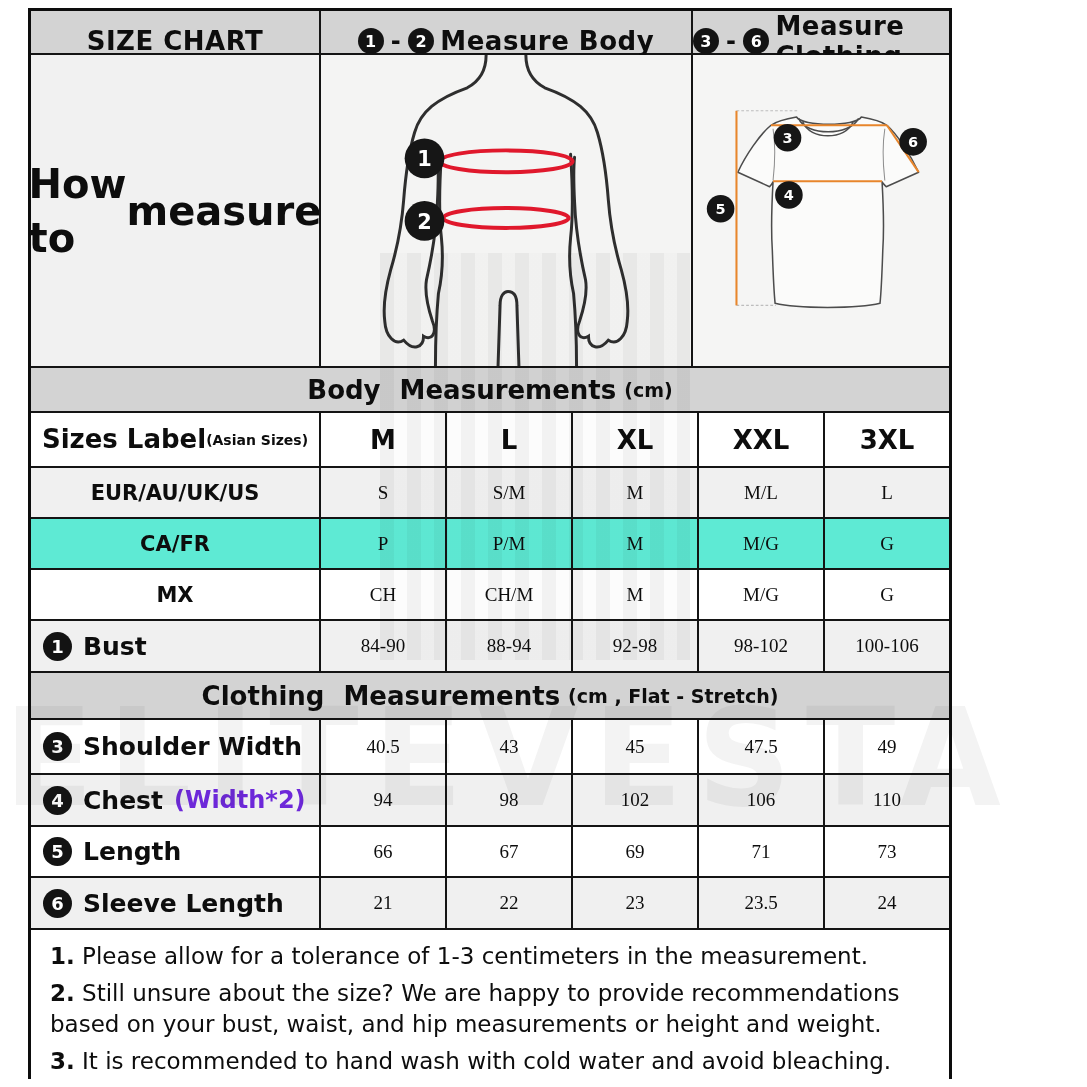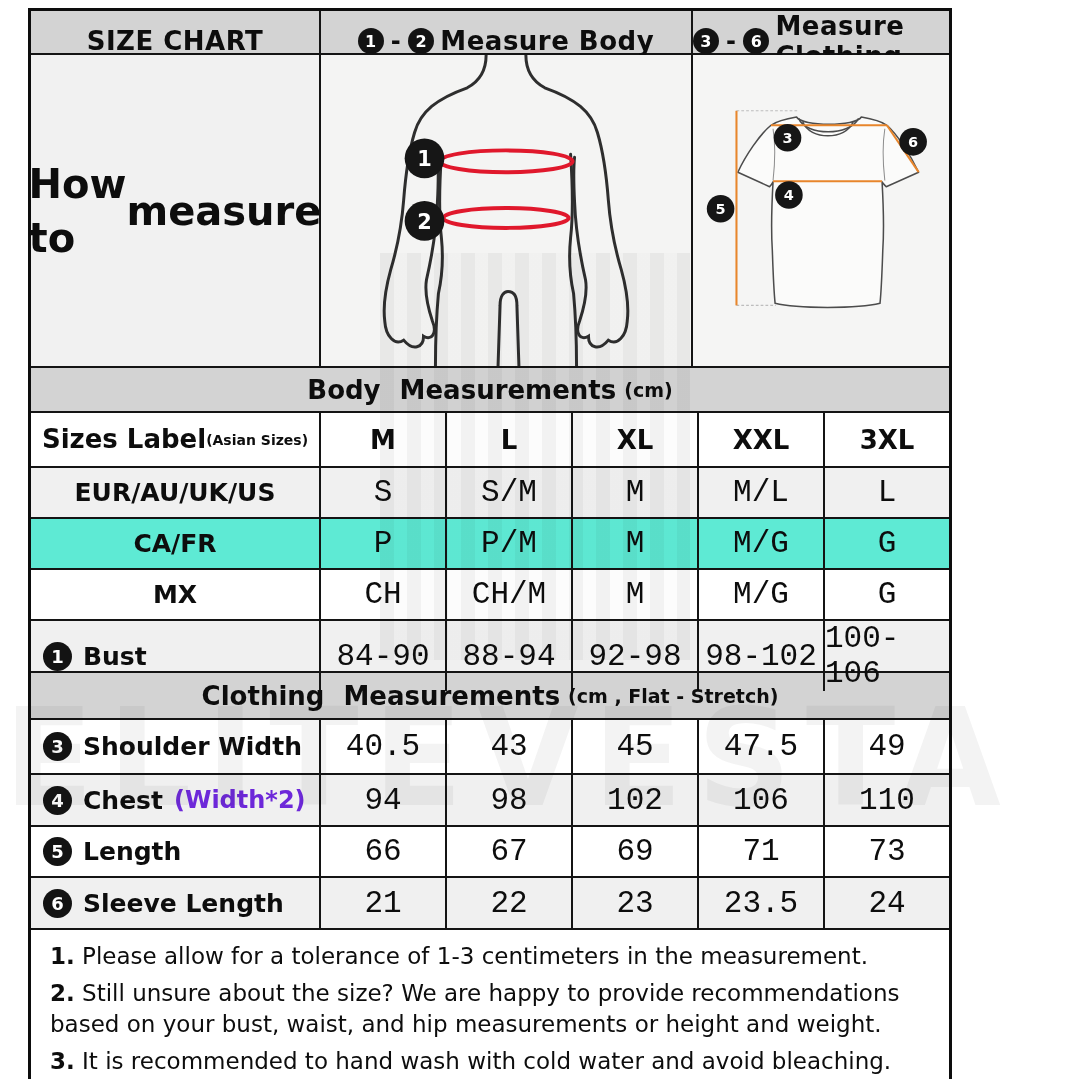--- a/index.html
+++ b/index.html
@@ -22,23 +22,23 @@
   .cell + .cell{border-left:2px solid #141414;}
   .hdr{background:#d3d3d3;}
   .hdr .cell{font-weight:700;font-size:26px;letter-spacing:.5px;}
   .diag{background:#f3f3f2;}
   .sectitle{background:#d3d3d3;font-weight:700;}
   .sectitle .title{font-size:26px;word-spacing:10px;}
   .sectitle .unit{font-size:19px;margin-left:8px;font-weight:700;}
   .rowwhite{background:#ffffff;}
   .rowgray{background:#f0f0f0;}
   .rowgray2{background:#5eead4;}
-  .label-center{font-weight:700;font-size:25px;justify-content:center;}
+  .label-center{font-weight:700;font-size:21px;justify-content:center;}
   .label-left{font-weight:700;font-size:25px;justify-content:flex-start;padding-left:12px;gap:11px;}
-  .val{font-family:Liberation Mono, monospace;font-size:31px;}
+  .val{font-family:Liberation Serif, serif;font-size:19px;}
   .sizehead{font-weight:700;font-size:26px;font-family:"DejaVu Sans",sans-serif;}
   .stack{display:flex;flex-direction:row;align-items:center;line-height:1.05;}
   .sub{font-size:14px;font-weight:700;margin-top:2px;}
   .b{width:29px;height:29px;min-width:29px;border-radius:50%;background:#131313;color:#fff;
      display:inline-flex;align-items:center;justify-content:center;
      font-size:18px;font-weight:700;}
   .bh{width:26px;height:26px;min-width:26px;border-radius:50%;background:#131313;color:#fff;
      display:inline-flex;align-items:center;justify-content:center;font-size:16px;font-weight:700;}
   .hgroup{display:flex;align-items:center;gap:6px;}
   .dash{font-weight:700;font-size:24px;margin:0 1px;}

